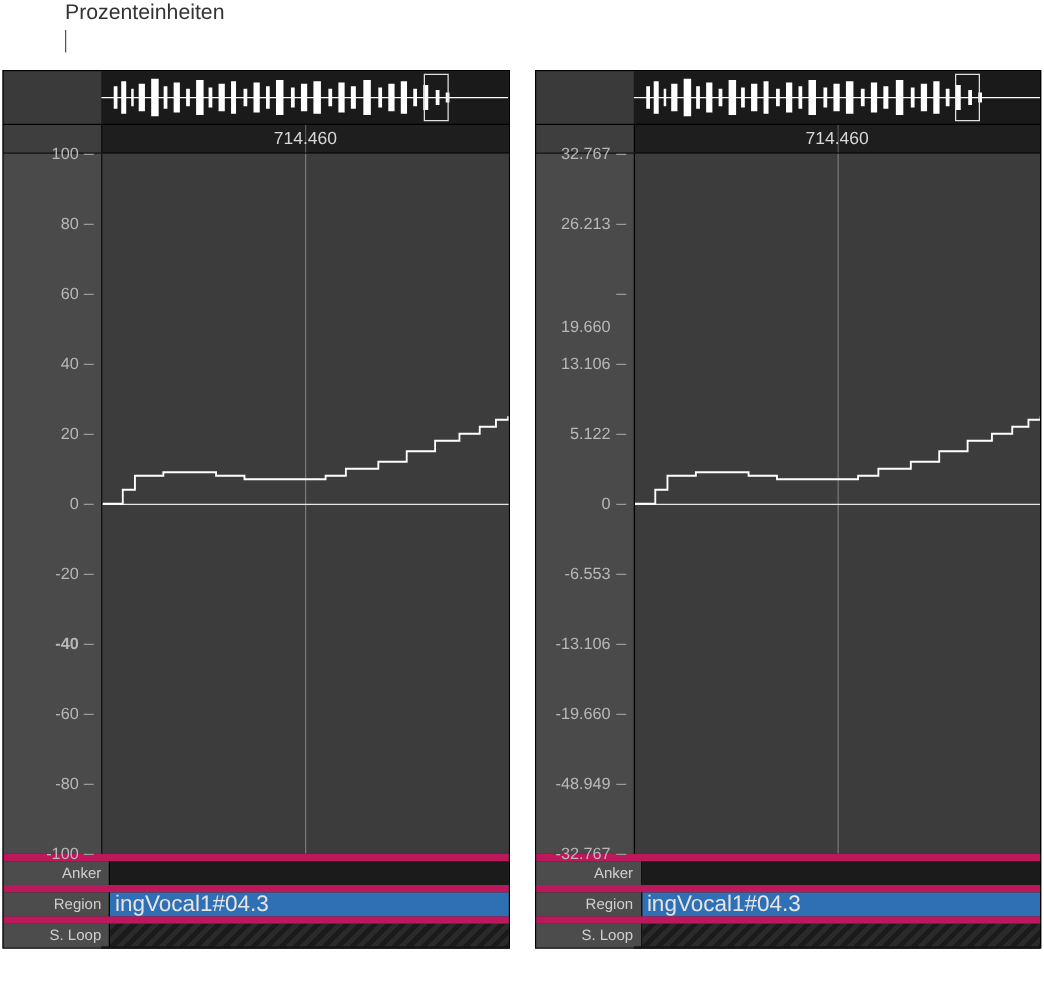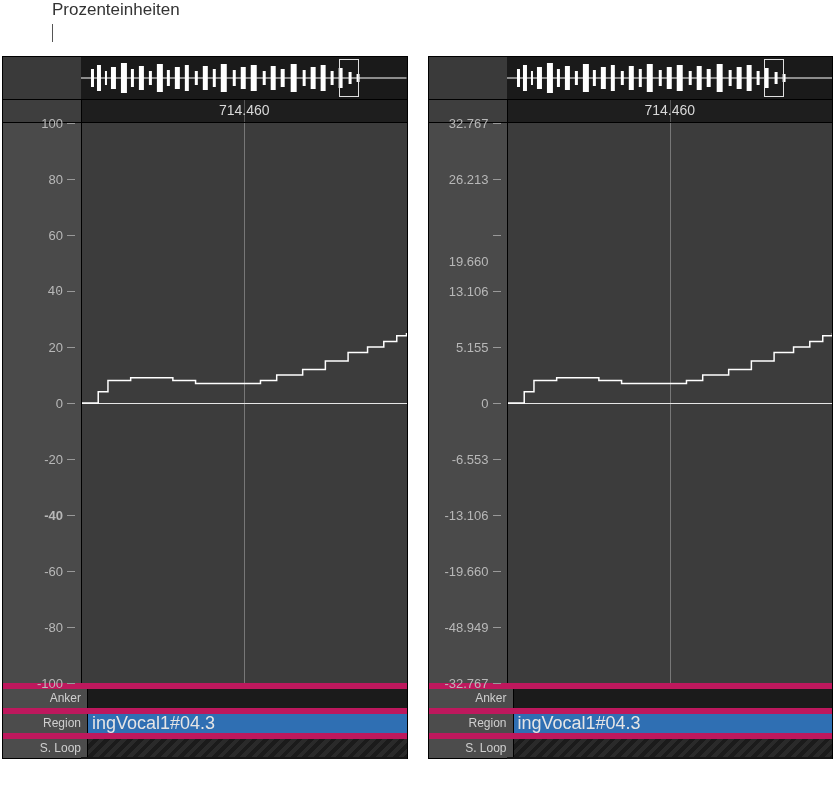--- a/index.html
+++ b/index.html
@@ -260,21 +260,21 @@
 
     <div class="main">
       <div class="scale" id="scale-left">
           <div class="scale-tick" style="top: calc(0%);"></div>
           <div class="scale-label" style="top: 0%;">100</div>
           <div class="scale-tick" style="top: calc(10%);"></div>
           <div class="scale-label" style="top: 10%;">80</div>
           <div class="scale-tick" style="top: calc(20%);"></div>
           <div class="scale-label" style="top: 20%;">60</div>
           <div class="scale-tick" style="top: calc(30%);"></div>
-          <div class="scale-label" style="top: 30%; font-family: Liberation Mono, monospace;">40</div>
+          <div class="scale-label" style="top: 30%;">40</div>
           <div class="scale-tick" style="top: calc(40%);"></div>
           <div class="scale-label" style="top: 40%;">20</div>
           <div class="scale-tick" style="top: calc(50%);"></div>
           <div class="scale-label" style="top: 50%;">0</div>
           <div class="scale-tick" style="top: calc(60%);"></div>
           <div class="scale-label" style="top: 60%;">-20</div>
           <div class="scale-tick" style="top: calc(70%);"></div>
           <div class="scale-label" style="top: 70%; font-weight: bold;">-40</div>
           <div class="scale-tick" style="top: calc(80%);"></div>
           <div class="scale-label" style="top: 80%;">-60</div>
@@ -364,21 +364,21 @@
       <div class="scale" id="scale-right">
           <div class="scale-tick" style="top: calc(0%);"></div>
           <div class="scale-label" style="top: 0%;">32.767</div>
           <div class="scale-tick" style="top: calc(10%);"></div>
           <div class="scale-label" style="top: 10%;">26.213</div>
           <div class="scale-tick" style="top: calc(20%);"></div>
           <div class="scale-label" style="top: 20%; margin-top: 26px;">19.660</div>
           <div class="scale-tick" style="top: calc(30%);"></div>
           <div class="scale-label" style="top: 30%;">13.106</div>
           <div class="scale-tick" style="top: calc(40%);"></div>
-          <div class="scale-label" style="top: 40%;">5.155</div>
+          <div class="scale-label" style="top: 40%;">5.122</div>
           <div class="scale-tick" style="top: calc(50%);"></div>
           <div class="scale-label" style="top: 50%;">0</div>
           <div class="scale-tick" style="top: calc(60%);"></div>
           <div class="scale-label" style="top: 60%;">-6.553</div>
           <div class="scale-tick" style="top: calc(70%);"></div>
           <div class="scale-label" style="top: 70%;">-13.106</div>
           <div class="scale-tick" style="top: calc(80%);"></div>
           <div class="scale-label" style="top: 80%;">-19.660</div>
           <div class="scale-tick" style="top: calc(90%);"></div>
           <div class="scale-label" style="top: 90%;">-48.949</div>

